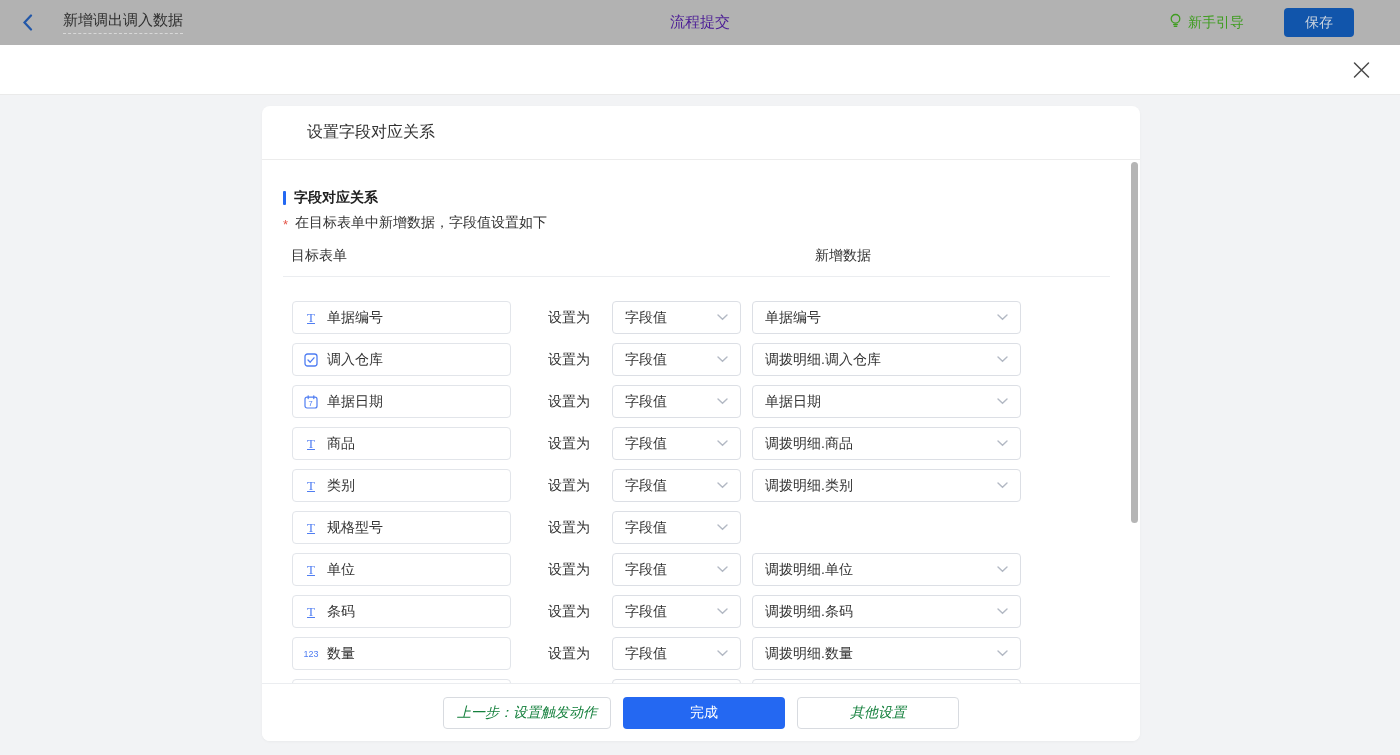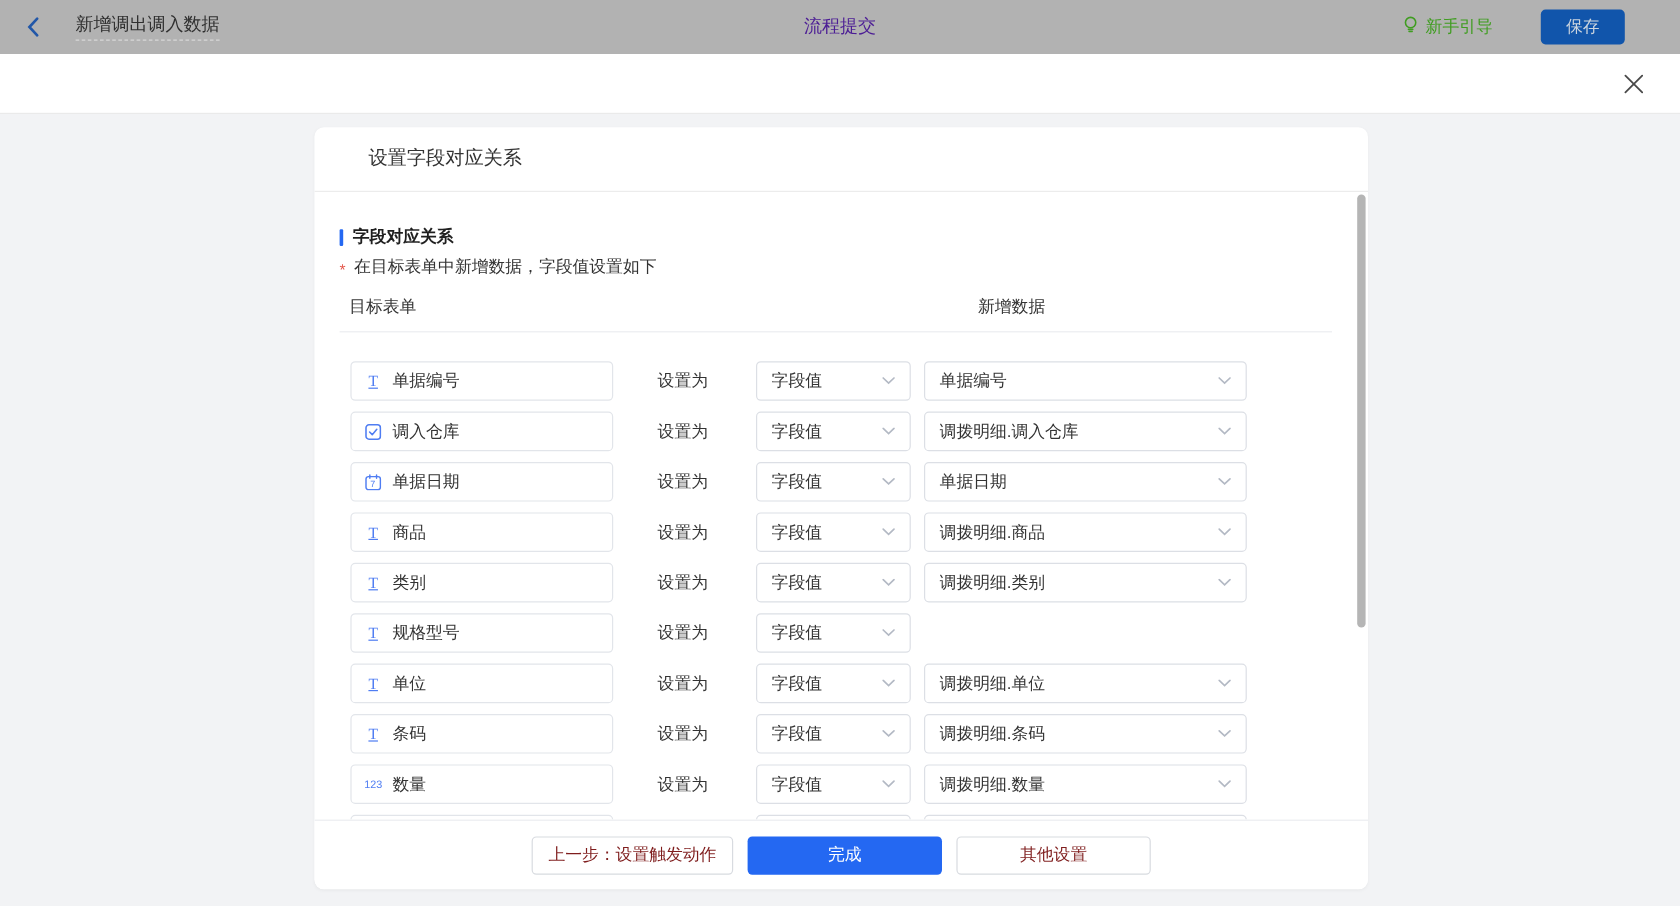--- a/index.html
+++ b/index.html
@@ -44,31 +44,31 @@
   .map-row { display:flex; align-items:center; height:33px; margin-bottom:9px; }
   .field-box { margin-left:9px; width:219px; height:33px; border:1px solid #e2e5ea; border-radius:4px; background:#fff;
                display:flex; align-items:center; padding:0 10px; cursor:pointer; }
   .ficon { display:inline-flex; align-items:center; justify-content:center; width:16px; margin-right:8px; color:#4f7df2; flex:none; }
   .ficon-text { font-size:13px; text-decoration:underline; font-family:"Liberation Serif","DejaVu Serif",serif; }
   .ficon-number { font-size:9px; letter-spacing:0; }
   .field-label { font-size:14px; color:#333; white-space:nowrap; }
   .set-as { margin-left:36px; width:44px; text-align:center; font-size:14px; color:#333; flex:none; }
   .dd { height:33px; border:1px solid #dcdfe5; border-radius:4px; background:#fff; display:flex; align-items:center;
         padding:0 12px; cursor:pointer; }
-  .dd-type { margin-left:39px; width:129px;gap:16px; }
+  .dd-type { margin-left:21px; width:129px;gap:16px; }
   .dd-output { margin-left:11px; width:269px; }
   .dd-label { font-size:14px; color:#333; white-space:nowrap; overflow:hidden; flex:1; }
   .dd-caret { display:inline-flex; margin-left:8px; flex:none; }
 
   .vscroll-thumb { position:absolute; right:2px; top:56px; width:7px; height:361px; background:#b5b5b5; border-radius:4px; cursor:pointer; }
 
   .card-footer { position:absolute; left:0; right:0; bottom:0; height:58px; border-top:1px solid #ebedf0; background:#fff;
                  display:flex; align-items:center; justify-content:center; gap:12px; }
   .btn-plain { height:32px; padding:0 13px; min-width:162px; background:#fff; border:1px solid #d8dbe0; border-radius:4px;
-               font-size:14px; color:#7f1d1d; cursor:pointer; }
+               font-size:14px; color:#15803d; cursor:pointer;font-style:italic; }
   .btn-primary { height:32px; width:162px; background:#2468f2; border:none; border-radius:4px; font-size:14px; color:#fff; cursor:pointer; }
 </style>
 </head>
 <body>
 
 <div class="topbar">
   <div class="back-group">
     <span class="back-icon">
       <svg width="11" height="17" viewBox="0 0 11 17">
           <path d="M9 1.5L2.5 8.5L9 15.5" stroke="#2257a8" stroke-width="2.2" fill="none" stroke-linecap="round"></path>

